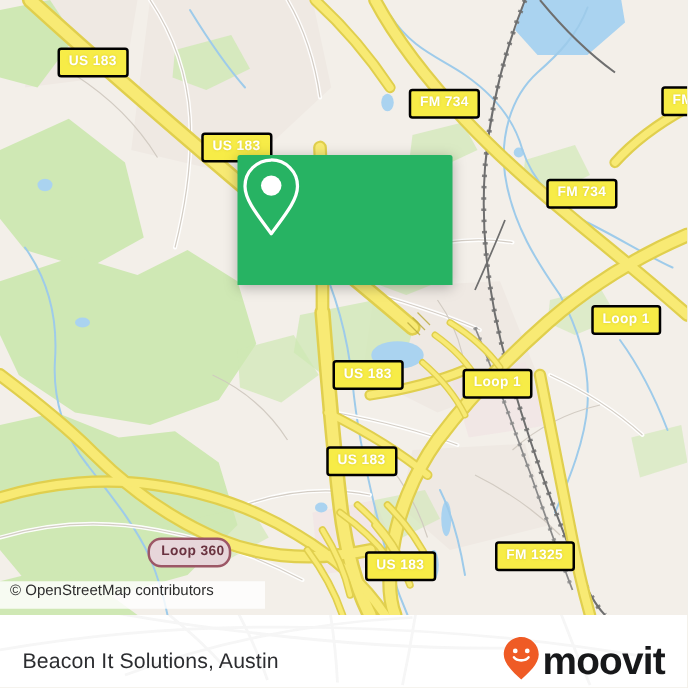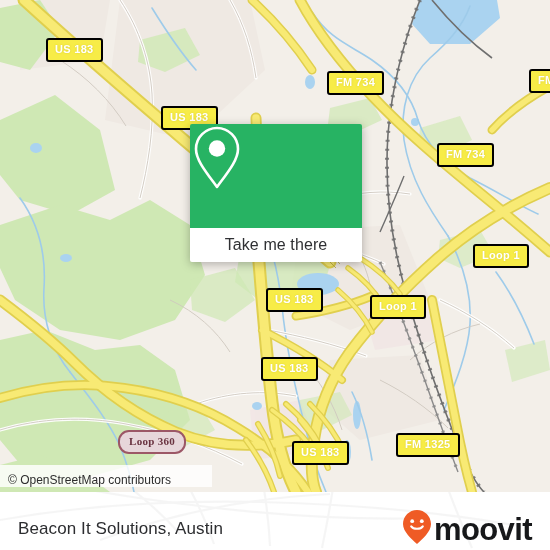--- a/index.html
+++ b/index.html
@@ -29,22 +29,21 @@
     white-space:nowrap;
     text-shadow:0 0 2px rgba(170,150,0,.35);
     box-sizing:border-box;
   }
   .shield.pill{
     background:#e7d6da;
     border:2px solid #9c5766;
     border-radius:11px;
     color:#6a3340;
     text-shadow:none;
-    padding:4px 9px 5px 9px;
-    font-family:Liberation Serif, serif;
+    padding:4px 3px 5px 9px;
   }
 
   
   #popup{
     position:absolute;left:190px;top:124px;width:172px;
     filter:drop-shadow(0 2px 5px rgba(0,0,0,.28));
   }
   #popup-green{
     height:104px;background:#27b363;border-radius:2px 2px 0 0;
     display:flex;align-items:center;justify-content:center;
@@ -62,21 +61,21 @@
     width:0;height:0;
     border-left:13px solid transparent;
     border-right:13px solid transparent;
     border-top:13px solid #ffffff;
   }
 
   
   #attribution{
     position:absolute;left:0;top:465px;width:212px;height:22px;
     background:rgba(255,255,255,.82);
-    display:flex;align-items:flex-end;
+    display:flex;align-items:flex-start;
     font-size:12px;color:#2d2d2d;
     padding-left:8px;box-sizing:border-box;
   }
 
   
   #bottombar{
     position:absolute;left:0;top:492px;width:550px;height:74px;
     background:#ffffff;overflow:hidden;
   }
   #bottom-watermark{
@@ -312,23 +311,20 @@
 
     <div id="popup-tail"></div>
     <div id="popup">
       <div id="popup-green">
         <span>
           <svg width="54" height="68" viewBox="0 0 54 68" xmlns="http://www.w3.org/2000/svg">
             <path d="M27 4 C15.4 4 6 13.4 6 25 C6 36 16 48 27 63 C38 48 48 36 48 25 C48 13.4 38.6 4 27 4 Z" fill="none" stroke="#ffffff" stroke-width="2.6" stroke-linejoin="round"></path>
             <circle cx="27" cy="24.5" r="8.2" fill="#ffffff"></circle>
           </svg>
         </span>
-      </div>
-      <div id="popup-white">
-        <span id="popup-label">Take me there</span>
       </div>
     </div>
 
     <div id="attribution">
       <span>© OpenStreetMap contributors</span>
     </div>
   </div>
 
   <div id="bottombar">
     <svg id="bottom-watermark" viewBox="0 0 550 550" xmlns="http://www.w3.org/2000/svg">

